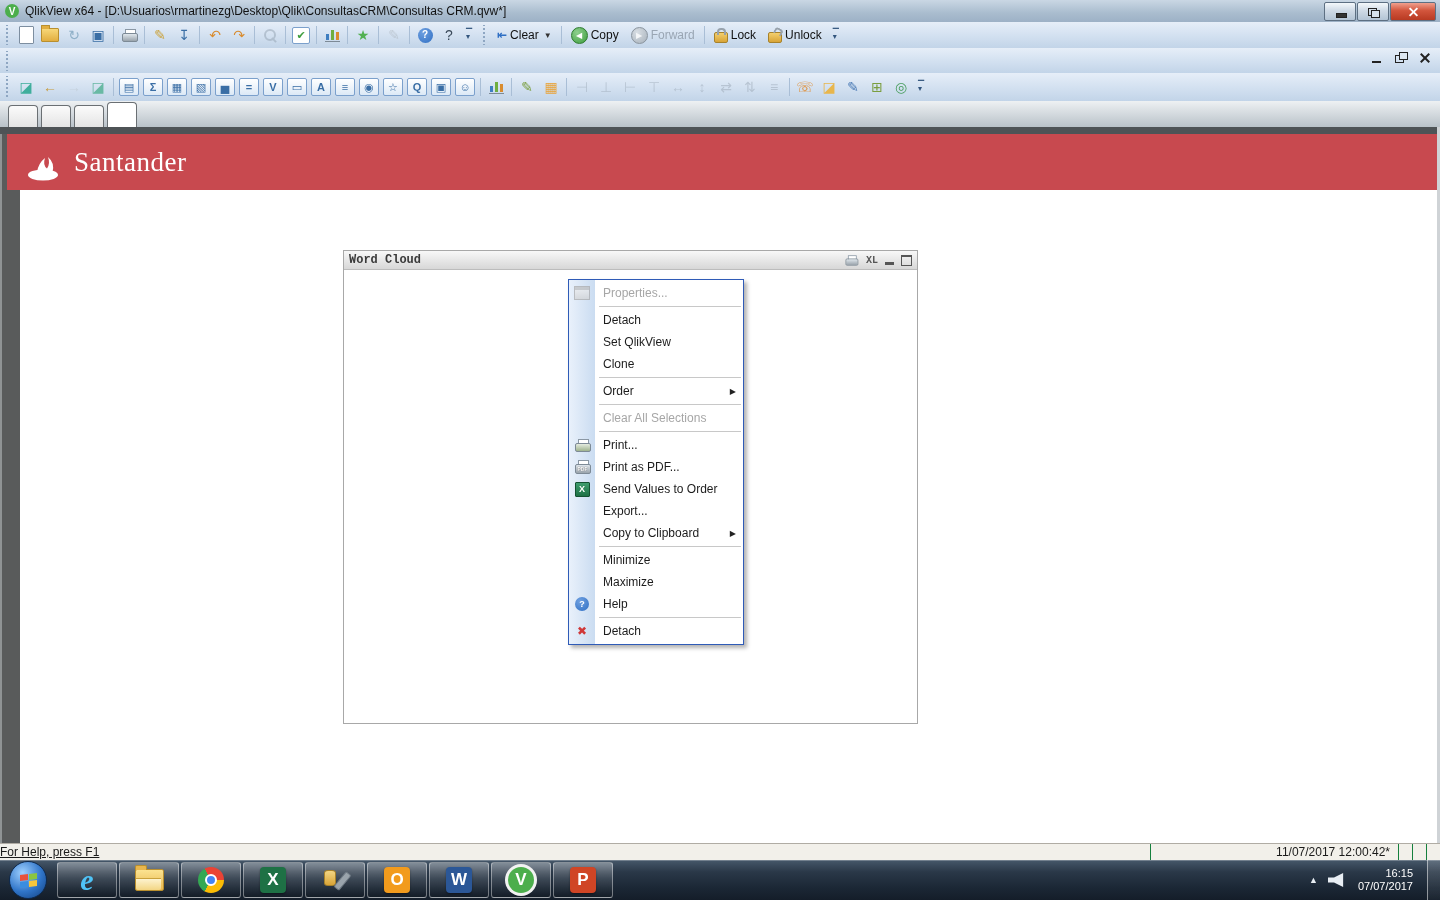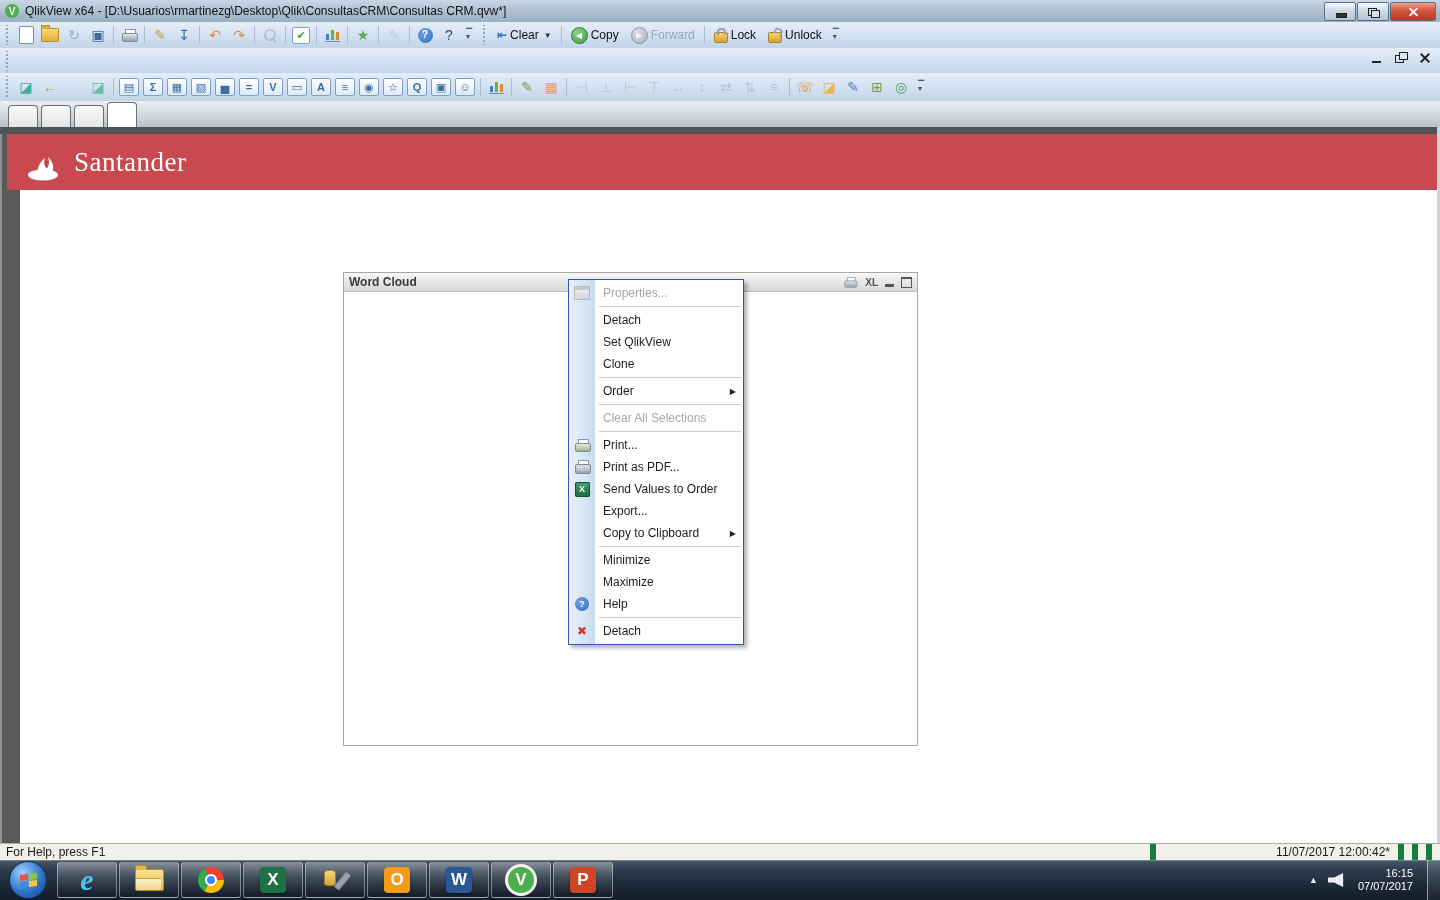--- a/index.html
+++ b/index.html
@@ -134,22 +134,22 @@
     display:flex;align-items:center;justify-content:center;text-shadow:0 0 1px #444;}
   .cm-excel-icon{width:13px;height:13px;background:linear-gradient(#3f9e6f,#1e7145);border:1px solid #145232;
     color:#fff;font-weight:bold;font-size:9px;border-radius:1px;}
   .cm-help-icon{width:14px;height:14px;border-radius:50%;background:radial-gradient(circle at 35% 30%,#6fa0e0,#2f6fc4);
     color:#fff !important;font-weight:bold;font-size:9px;}
   .cm-remove-icon{font-weight:bold;font-size:12px;}
 
   
   #statusbar{position:absolute;left:0;top:843px;width:1440px;height:17px;background:#f2f0ea;
     border-top:1px solid #b0aca4;display:flex;align-items:center;font-size:12px;color:#1a1a1a;box-sizing:border-box;}
-  #status-msg{flex:1;padding-left:6px;}
-  .scell{border-left:6px solid #15803d;height:100%;display:flex;align-items:center;box-sizing:border-box;}
+  #status-msg{flex:1;text-decoration:underline;}
+  .scell{border-left:1px solid #15803d;height:100%;display:flex;align-items:center;box-sizing:border-box;}
   #status-time{width:248px;justify-content:flex-end;padding-right:8px;}
   .scell.small{width:14px;}
 
   
   #taskbar{position:absolute;left:0;top:860px;width:1440px;height:40px;
     background:linear-gradient(#46586a,#2a3848 30%,#1b2735 70%,#141d29);
     box-shadow:inset 0 1px 0 rgba(255,255,255,.25);display:flex;align-items:center;}
   #start-orb{width:38px;height:38px;border-radius:50%;margin:0 9px;position:relative;
     background:radial-gradient(circle at 35% 30%,#9ed0ff,#2f74c8 55%,#123f7d);border:1px solid #0d2a50;box-sizing:border-box;}
   #start-orb::after{content:"";position:absolute;left:10px;top:12px;width:17px;height:13px;
@@ -469,21 +469,21 @@
   <div id="banner">
     <svg id="banner-logo" width="42" height="34" viewBox="0 0 42 34">
       <ellipse cx="21" cy="28" rx="15" ry="5.5" fill="#fff"></ellipse>
       <path d="M15 25 q1.5 -9 8 -14 q-2.5 7 2 10.5 q3.5 -5 1 -11.5 q7 6 4.5 15 q-7 4 -15.5 0 z" fill="#fff"></path>
     </svg>
     <span id="banner-brand">Santander</span>
   </div>
 
   <div id="sheet">
 
-    <div id="wordcloud" style="left:323px;top:82px;">
+    <div id="wordcloud" style="left:323px;top:60px;font-family:Liberation Mono, monospace;">
       <div id="wc-caption">
         <span id="wc-title">Word Cloud</span>
         <span class="cap-ic cap-printer">
             <span class="ic-printer"></span>
           </span>
         <span class="cap-ic" id="wc-xl">XL</span>
         <span class="cap-ic">
             <span class="cap-min"></span>
           </span>
         <span class="cap-ic">

